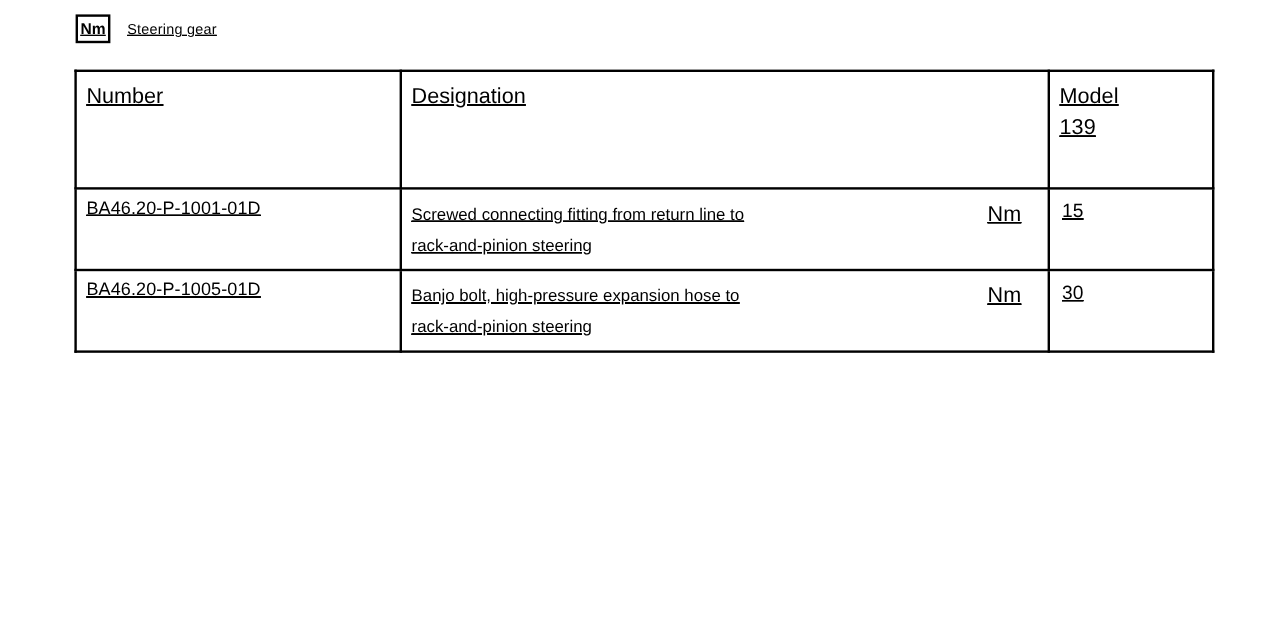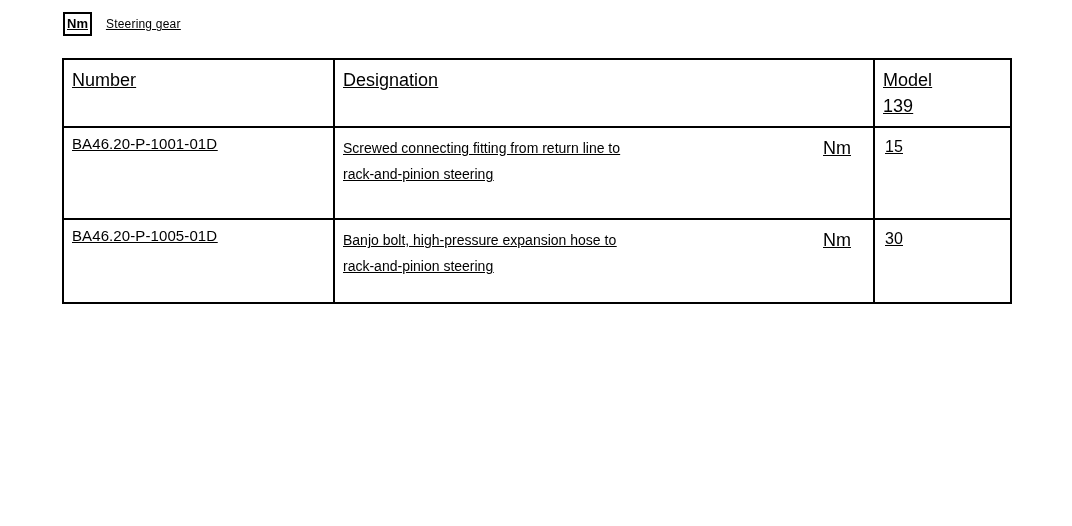--- a/index.html
+++ b/index.html
@@ -43,25 +43,25 @@
     border: 2px solid #000;
     vertical-align: top;
     text-align: left;
     padding: 7px 8px 6px 8px;
     font-weight: normal;
   }
   col.c-number { width: 271px; }
   col.c-desig  { width: 540px; }
   col.c-model  { width: 137px; }
 
-  tr.hdr    { height: 68px; margin-top: 20px; }
-  tr.row-0  { height: 92px; border-radius: 32px; }
+  tr.hdr    { height: 98px; margin-top: 20px; }
+  tr.row-0  { height: 68px; border-radius: 32px; }
   tr.row-1  { height: 102px; }
   tr.row-2  { height: 76px; }
-  tr.row-3  { height: 84px; }
+  tr.row-3  { height: 68px; }
 
   .hdr-text {
     font-size: 18px;
     white-space: pre-line;
     line-height: 26px;
   }
   .num-text {
     font-size: 15px;
     letter-spacing: 0.1px;
   }

